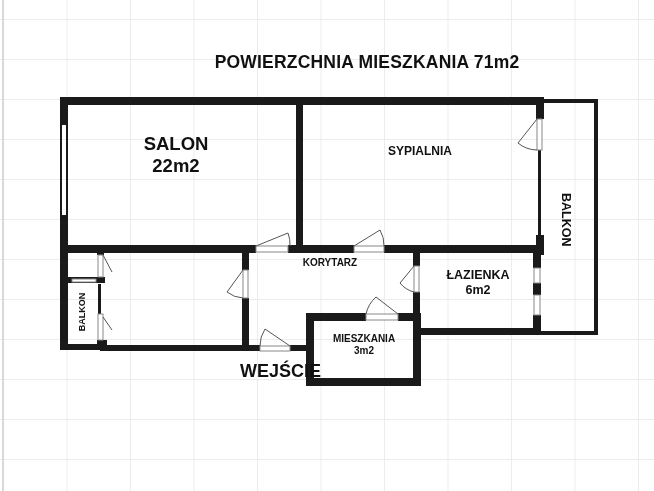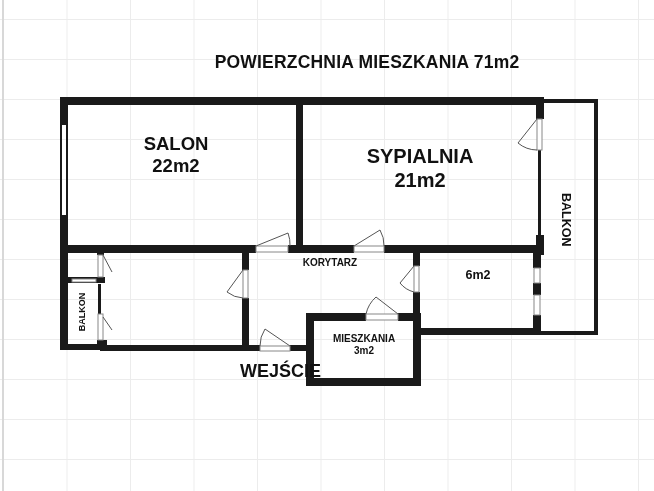--- a/index.html
+++ b/index.html
@@ -16,21 +16,21 @@
   }
   .left-edge { position: absolute; left: 2px; top: 0; width: 2px; height: 491px; background: #d8d8d8; }
   svg.plan { position: absolute; left: 0; top: 0; }
   .title {
     position: absolute; left: 0; top: 52px; width: 654px; text-align: center;
     font-weight: bold; font-size: 17.5px; letter-spacing: 0.2px; padding-left: 40px;
   }
   .lbl { position: absolute; text-align: center; font-weight: bold; line-height: 1.2; }
   .lbl .name, .lbl .area { display: block; }
   .big { font-size: 18.5px; }
-  .mid { font-size: 20px; }
+  .mid { font-size: 12px; }
   .sm  { font-size: 11.5px; }
   .xs  { font-size: 10px; }
   .vert { position: absolute; font-weight: bold; white-space: nowrap; transform-origin: center center; }
 </style>
 </head>
 <body>
 
 <div class="left-edge"></div>
 
 <div class="title">POWIERZCHNIA MIESZKANIA 71m2</div>
@@ -130,31 +130,31 @@
   </g>
 </svg>
 
 <div class="lbl big" style="left:116px; top:133px; width:120px;">
   <span class="name">SALON</span>
   <span class="area">22m2</span>
 </div>
 
 <div class="lbl mid" style="left:360px; top:144px; width:120px;">
   <span class="name">SYPIALNIA</span>
-  <span class="area">21m2</span>
 </div>
 
 <div class="lbl sm" style="left:130px; top:277px; width:100px; font-size:12.5px;">
 </div>
 
 <div class="lbl xs" style="left:280px; top:257px; width:100px;">
   <span class="name">KORYTARZ</span>
 </div>
 
 <div class="lbl sm" style="left:428px; top:268px; width:100px; font-size:12.5px;">
+  <span class="name">ŁAZIENKA</span>
   <span class="area">6m2</span>
 </div>
 
 <div class="lbl xs" style="left:316px; top:333px; width:96px;">
   <span class="name">MIESZKANIA</span>
   <span class="area">3m2</span>
 </div>
 
 <div class="vert" style="left:541px; top:211px; width:50px; font-size:12.5px; text-align:center; transform: rotate(90deg);">BALKON</div>
 

